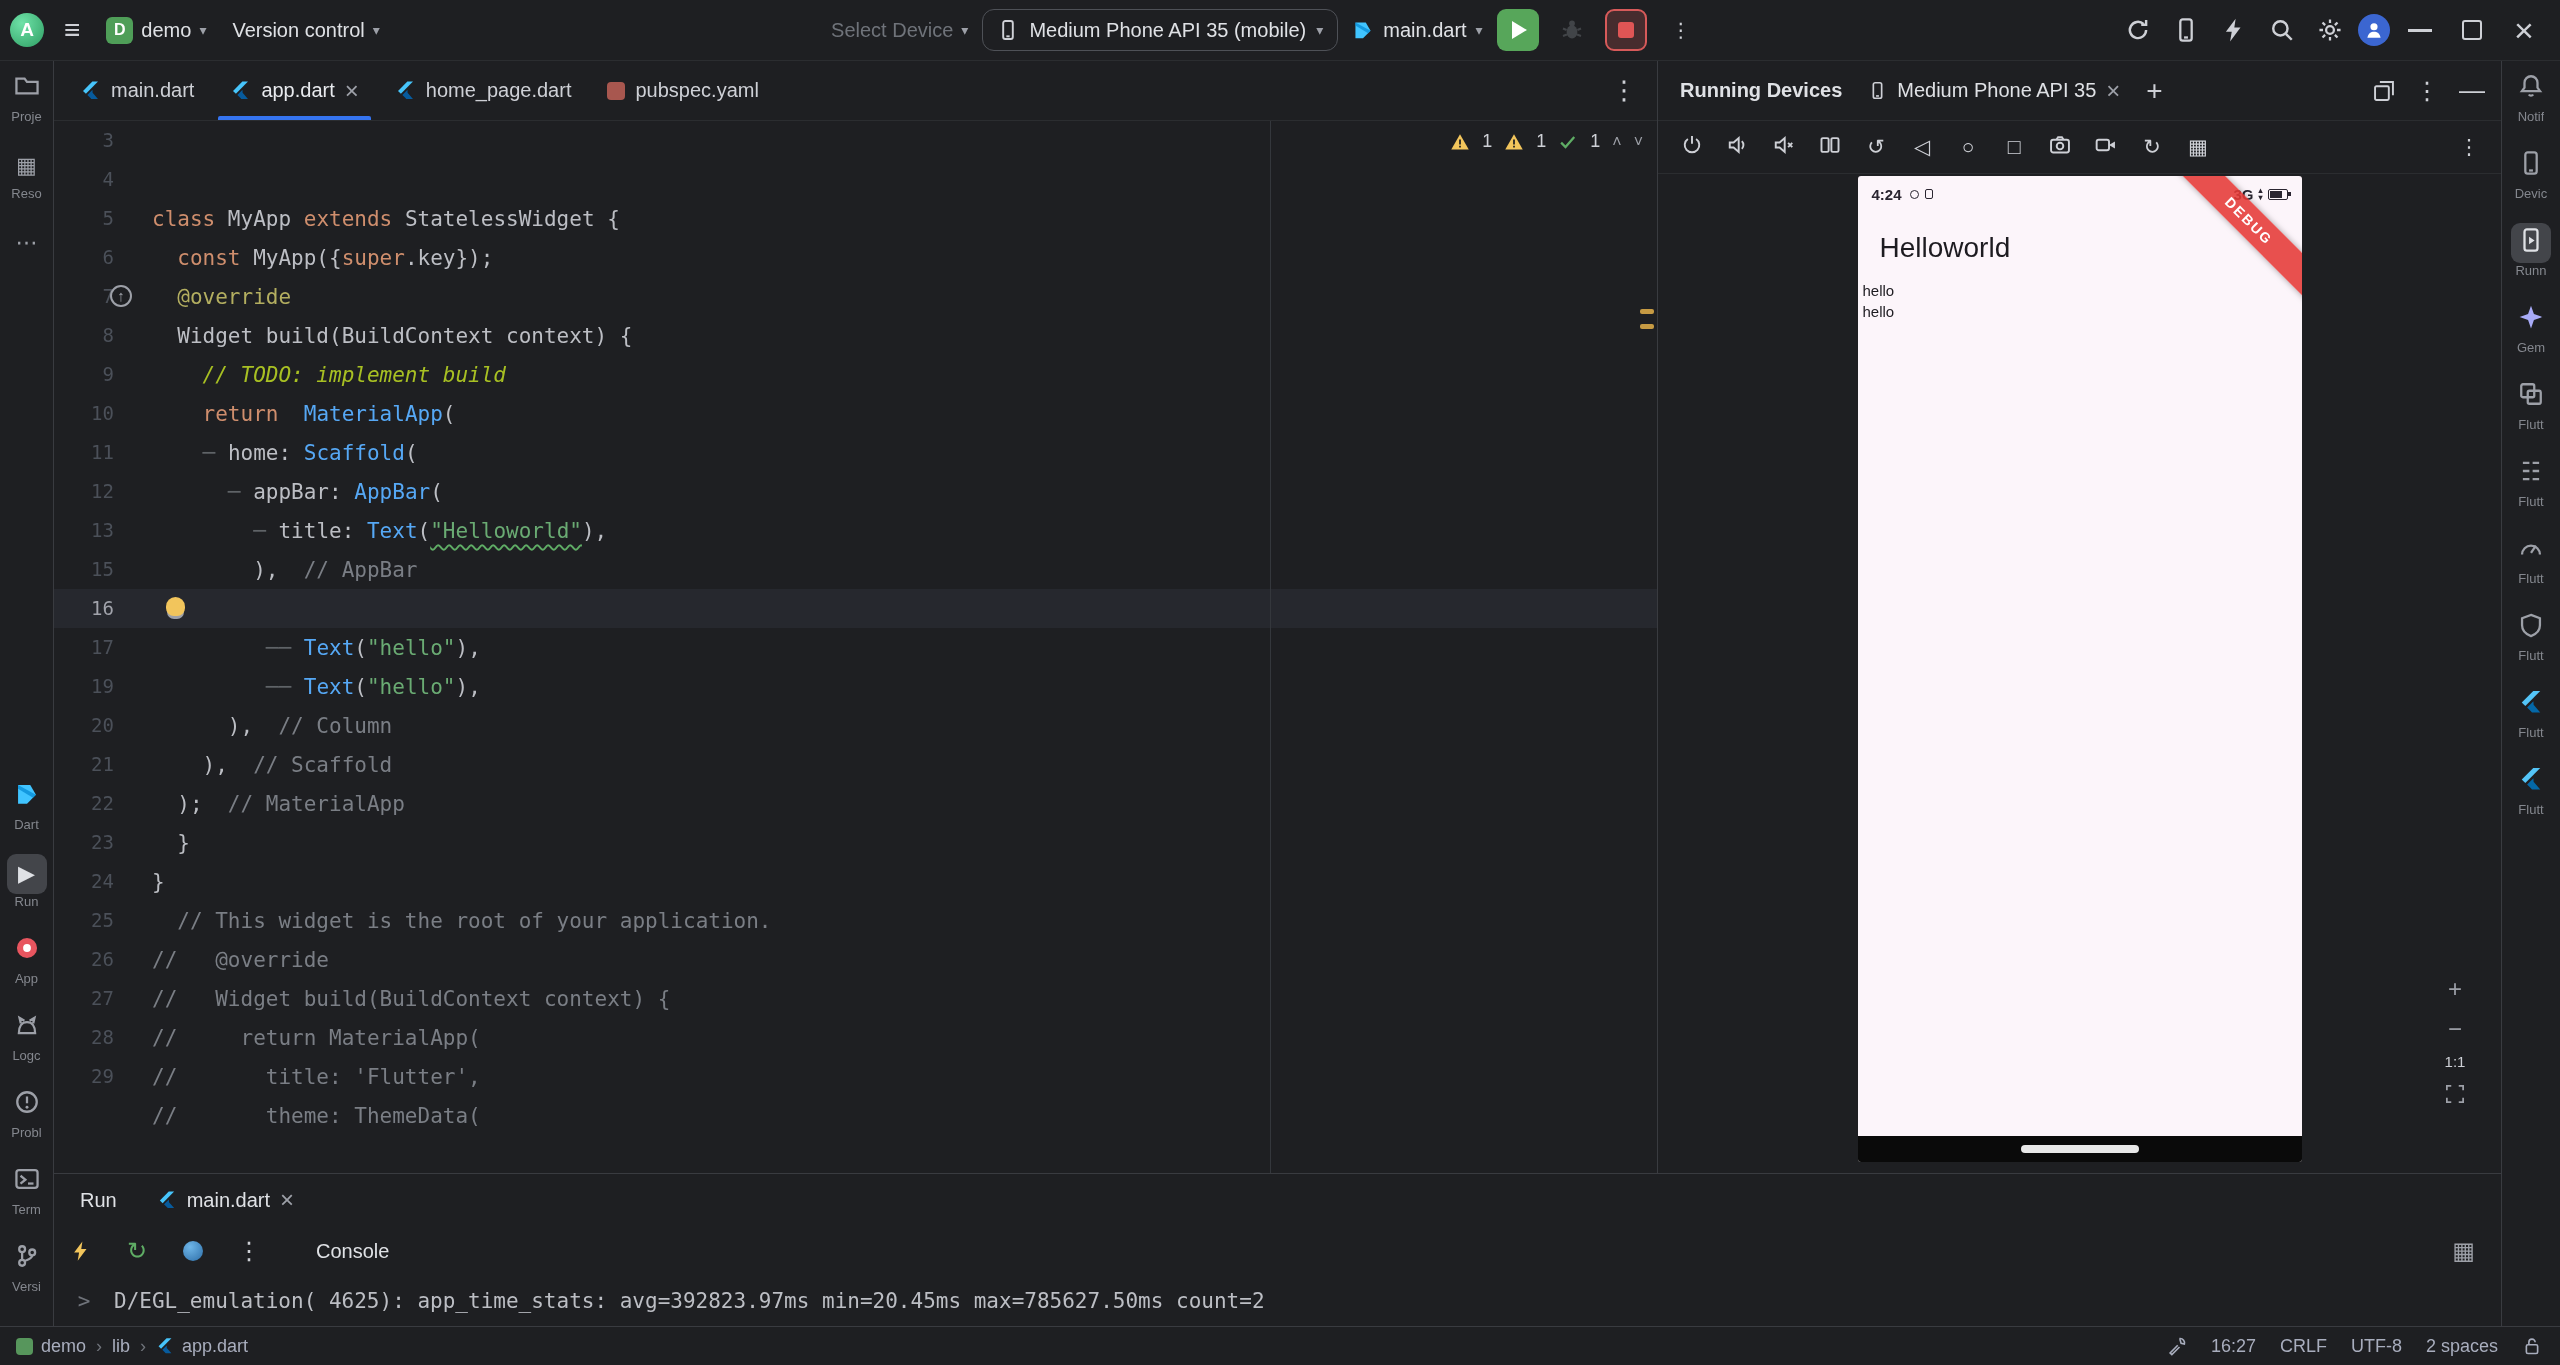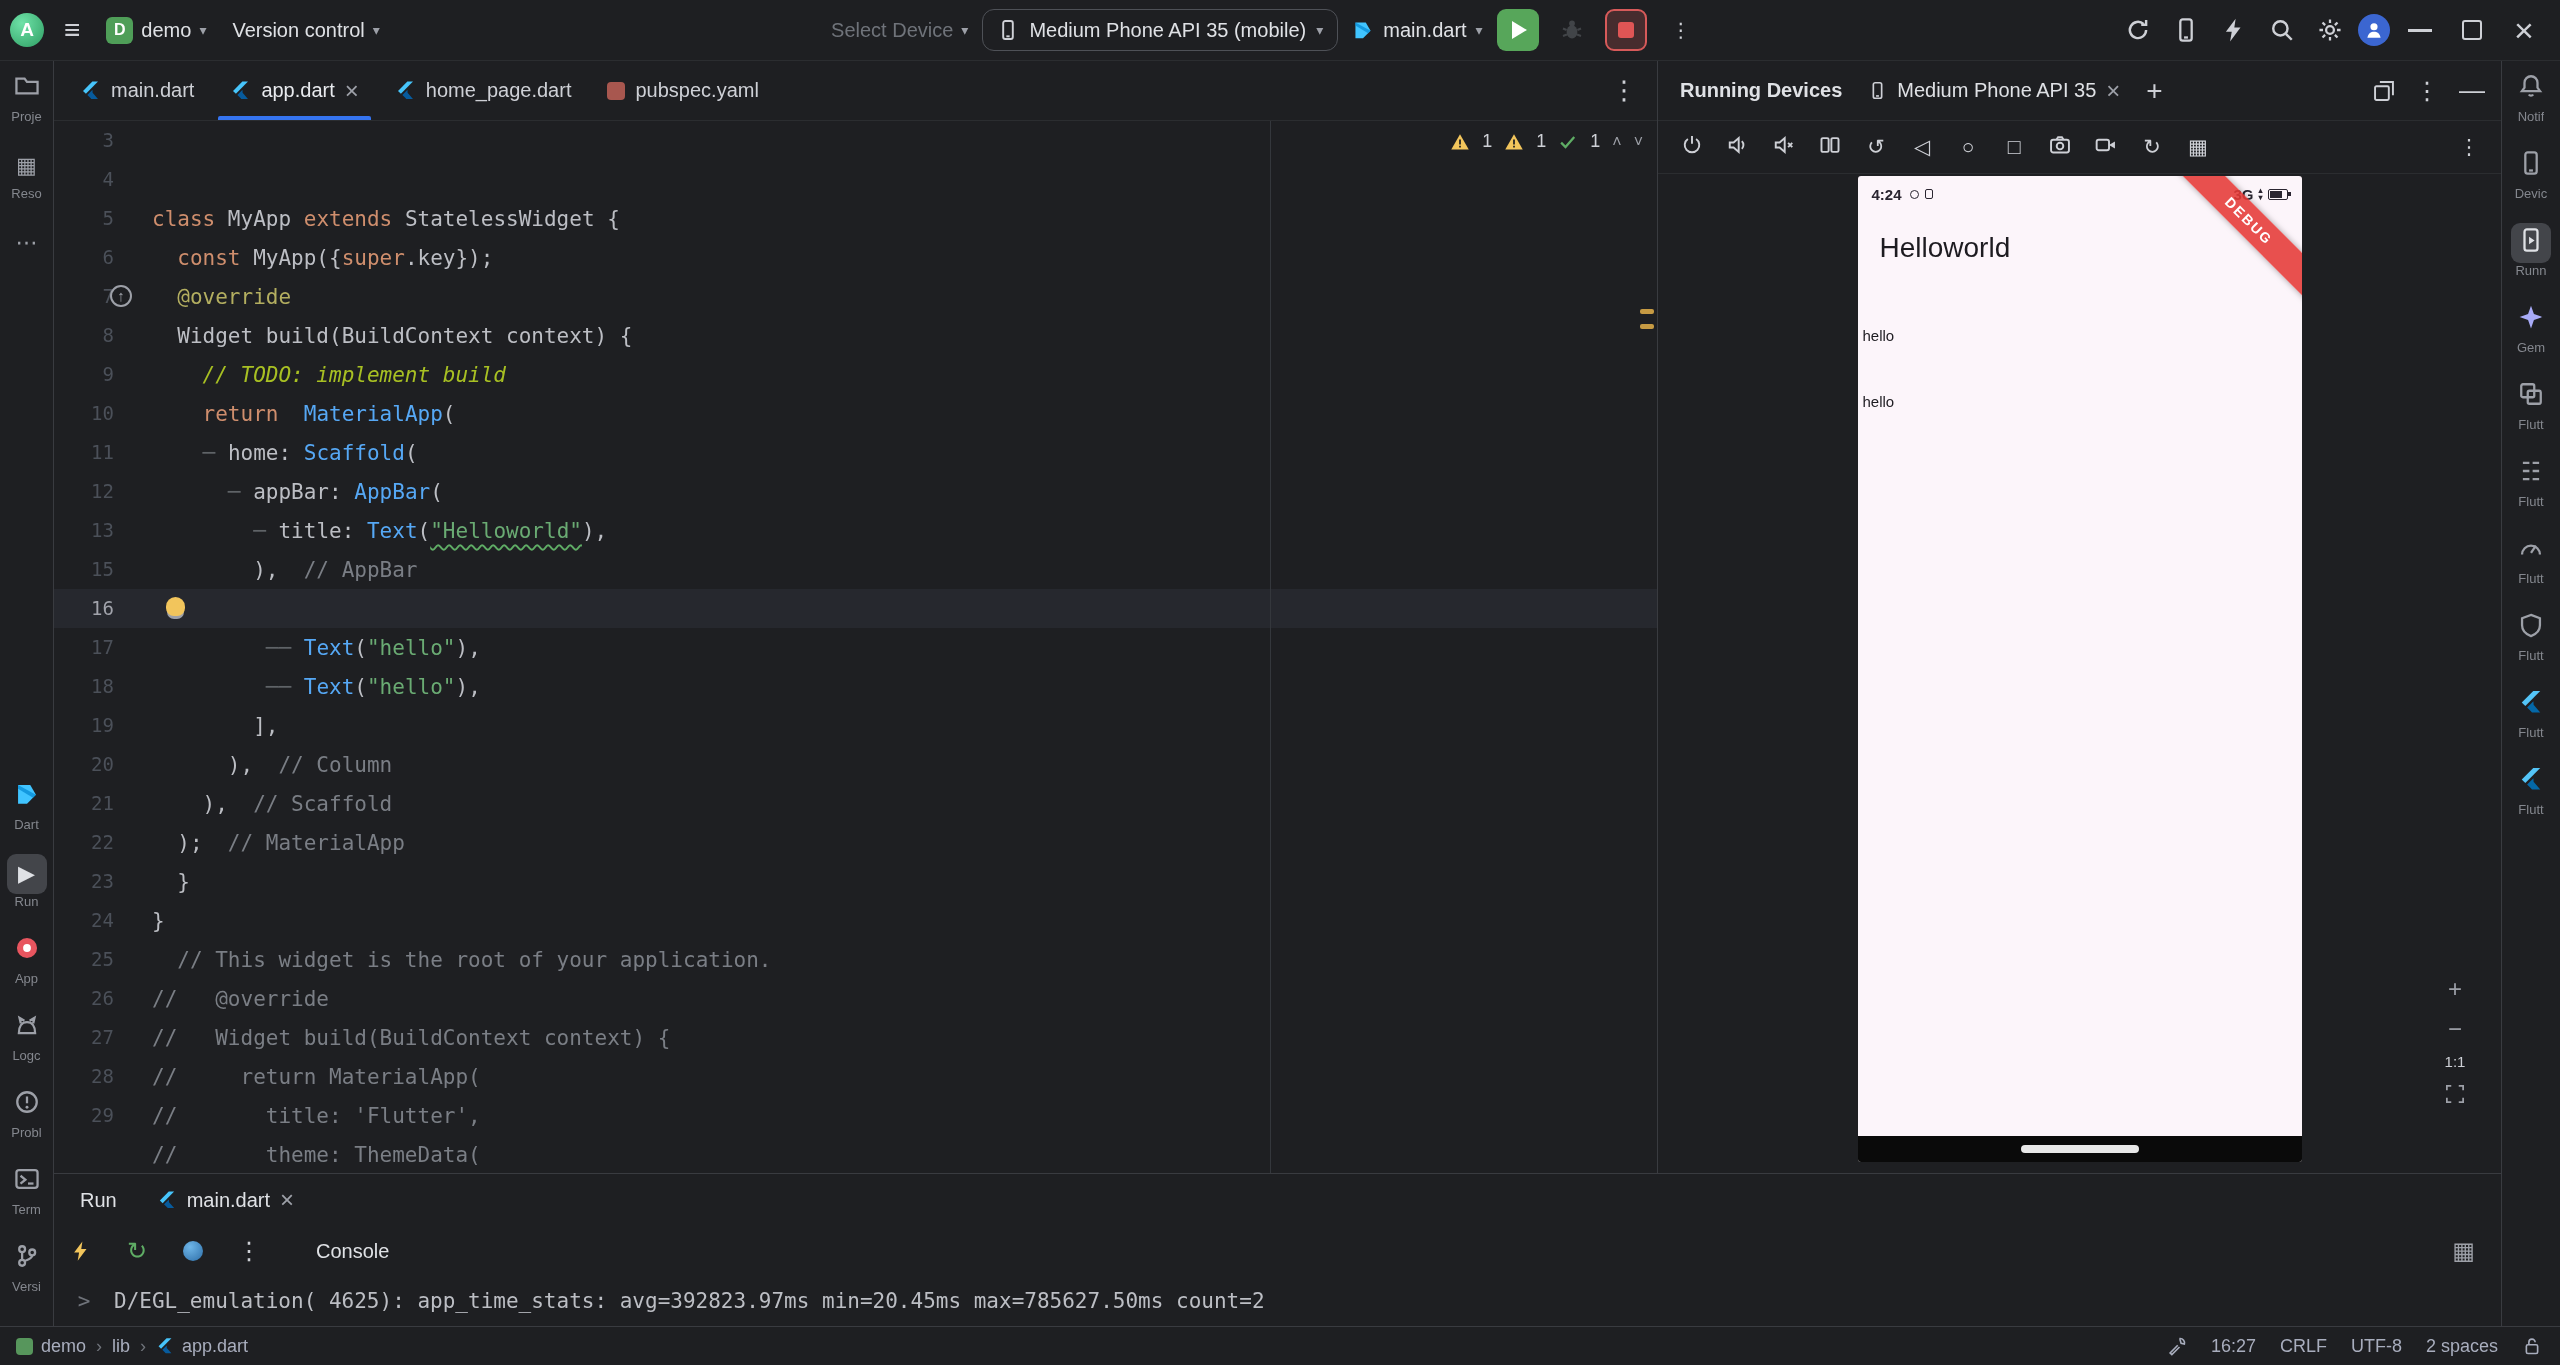--- a/index.html
+++ b/index.html
@@ -116,21 +116,21 @@
   .ph-dot { width:9px; height:9px; border:1.5px solid #2A2530; border-radius:50%; }
   .ph-sq { width:8px; height:10px; border:1.5px solid #2A2530; border-radius:2px; }
   .ph-right { margin-left:auto; display:flex; align-items:center; gap:5px; }
   .ph-arrows { display:inline-flex; flex-direction:column; font-size:8px; line-height:7px; color:#2A2530; }
   .battery { width:20px; height:11px; border:1.5px solid #2A2530; border-radius:2px; position:relative; }
   .battery::after { content:""; position:absolute; right:-4px; top:2.5px; width:2.5px; height:4px; background:#2A2530; }
   .battery .fill { position:absolute; left:1px; top:1px; bottom:1px; width:70%; background:#2A2530; }
   .ph-appbar { padding:26px 0 0 22px; }
   .ph-title { font-size:28px; color:#1D1B20; }
   .ph-body { padding:16px 0 0 5px; }
-  .ph-line { font-size:15px; line-height:21px; font-weight:500; color:#1D1B20;margin-top:45px; }
+  .ph-line { font-size:15px; line-height:21px; font-weight:500; color:#1D1B20; }
   .debug-ribbon { position:absolute; top:30px; right:-52px; width:210px; height:30px; background:rgba(229,57,53,.88); transform:rotate(45deg); display:flex; align-items:center; justify-content:center; color:#fff; font-size:14px; font-weight:bold; letter-spacing:2px; box-shadow:0 0 6px rgba(0,0,0,.35); }
   .ph-nav { position:absolute; left:0; right:0; bottom:0; height:26px; background:#0A0A0A; display:flex; align-items:center; justify-content:center; }
   .ph-pill { width:118px; height:8px; border-radius:4px; background:#E8E8E8; }
 
   .zoomstack { position:absolute; right:30px; top:912px; display:flex; flex-direction:column; align-items:center; gap:8px; color:#9DA0A8; }
   .zoomstack .zbtn { width:32px; height:32px; display:flex; align-items:center; justify-content:center; font-size:24px; }
   .zoomstack .zlabel { font-size:15px; color:#CED0D6; }
   .zoomstack svg { width:20px; height:20px; }
 
   
@@ -383,21 +383,20 @@
               <div class="code-row"><span class="lnum">7</span><span class="gicon ovr">↑</span><span class="ccode"><span class="tk-d">  Widget build(BuildContext context) {</span></span></div>
               <div class="code-row"><span class="lnum">8</span><span class="ccode"><span class="tk-t">    // TODO: implement build</span></span></div>
               <div class="code-row"><span class="lnum">9</span><span class="ccode"><span class="tk-d">    </span><span class="tk-k">return</span><span class="tk-d">  </span><span class="tk-c">MaterialApp</span><span class="tk-d">(</span></span></div>
               <div class="code-row"><span class="lnum">10</span><span class="ccode"><span class="tk-d">    </span><span class="tk-u">─ </span><span class="tk-d">home: </span><span class="tk-c">Scaffold</span><span class="tk-d">(</span></span></div>
               <div class="code-row"><span class="lnum">11</span><span class="ccode"><span class="tk-d">      </span><span class="tk-u">─ </span><span class="tk-d">appBar: </span><span class="tk-c">AppBar</span><span class="tk-d">(</span></span></div>
               <div class="code-row"><span class="lnum">12</span><span class="ccode"><span class="tk-d">        </span><span class="tk-u">─ </span><span class="tk-d">title: </span><span class="tk-c">Text</span><span class="tk-d">(</span><span class="tk-su">"Helloworld"</span><span class="tk-d">),</span></span></div>
               <div class="code-row"><span class="lnum">13</span><span class="ccode"><span class="tk-d">        ),  </span><span class="tk-g">// AppBar</span></span></div>
               <div class="code-row"><span class="lnum">15</span><span class="ccode"><span class="tk-d">        children: [</span></span></div>
               <div class="code-row current"><span class="lnum">16</span><span class="gicon bulb"></span><span class="ccode"><span class="tk-d">         </span><span class="tk-u">── </span><span class="tk-c">Text</span><span class="tk-d">(</span><span class="tk-s">"hello"</span><span class="tk-d">),</span></span></div>
               <div class="code-row"><span class="lnum">17</span><span class="ccode"><span class="tk-d">         </span><span class="tk-u">── </span><span class="tk-c">Text</span><span class="tk-d">(</span><span class="tk-s">"hello"</span><span class="tk-d">),</span></span></div>
-              <div class="code-row"><span class="lnum">18</span><span class="ccode"><span class="tk-d">        ],</span></span></div>
               <div class="code-row"><span class="lnum">19</span><span class="ccode"><span class="tk-d">      ),  </span><span class="tk-g">// Column</span></span></div>
               <div class="code-row"><span class="lnum">20</span><span class="ccode"><span class="tk-d">    ),  </span><span class="tk-g">// Scaffold</span></span></div>
               <div class="code-row"><span class="lnum">21</span><span class="ccode"><span class="tk-d">  );  </span><span class="tk-g">// MaterialApp</span></span></div>
               <div class="code-row"><span class="lnum">22</span><span class="ccode"><span class="tk-d">  }</span></span></div>
               <div class="code-row"><span class="lnum">23</span><span class="ccode"><span class="tk-d">}</span></span></div>
               <div class="code-row"><span class="lnum">24</span><span class="ccode"><span class="tk-g">  // This widget is the root of your application.</span></span></div>
               <div class="code-row"><span class="lnum">25</span><span class="ccode"><span class="tk-g">//   @override</span></span></div>
               <div class="code-row"><span class="lnum">26</span><span class="ccode"><span class="tk-g">//   Widget build(BuildContext context) {</span></span></div>
               <div class="code-row"><span class="lnum">27</span><span class="ccode"><span class="tk-g">//     return MaterialApp(</span></span></div>
               <div class="code-row"><span class="lnum">28</span><span class="ccode"><span class="tk-g">//       title: 'Flutter',</span></span></div>

